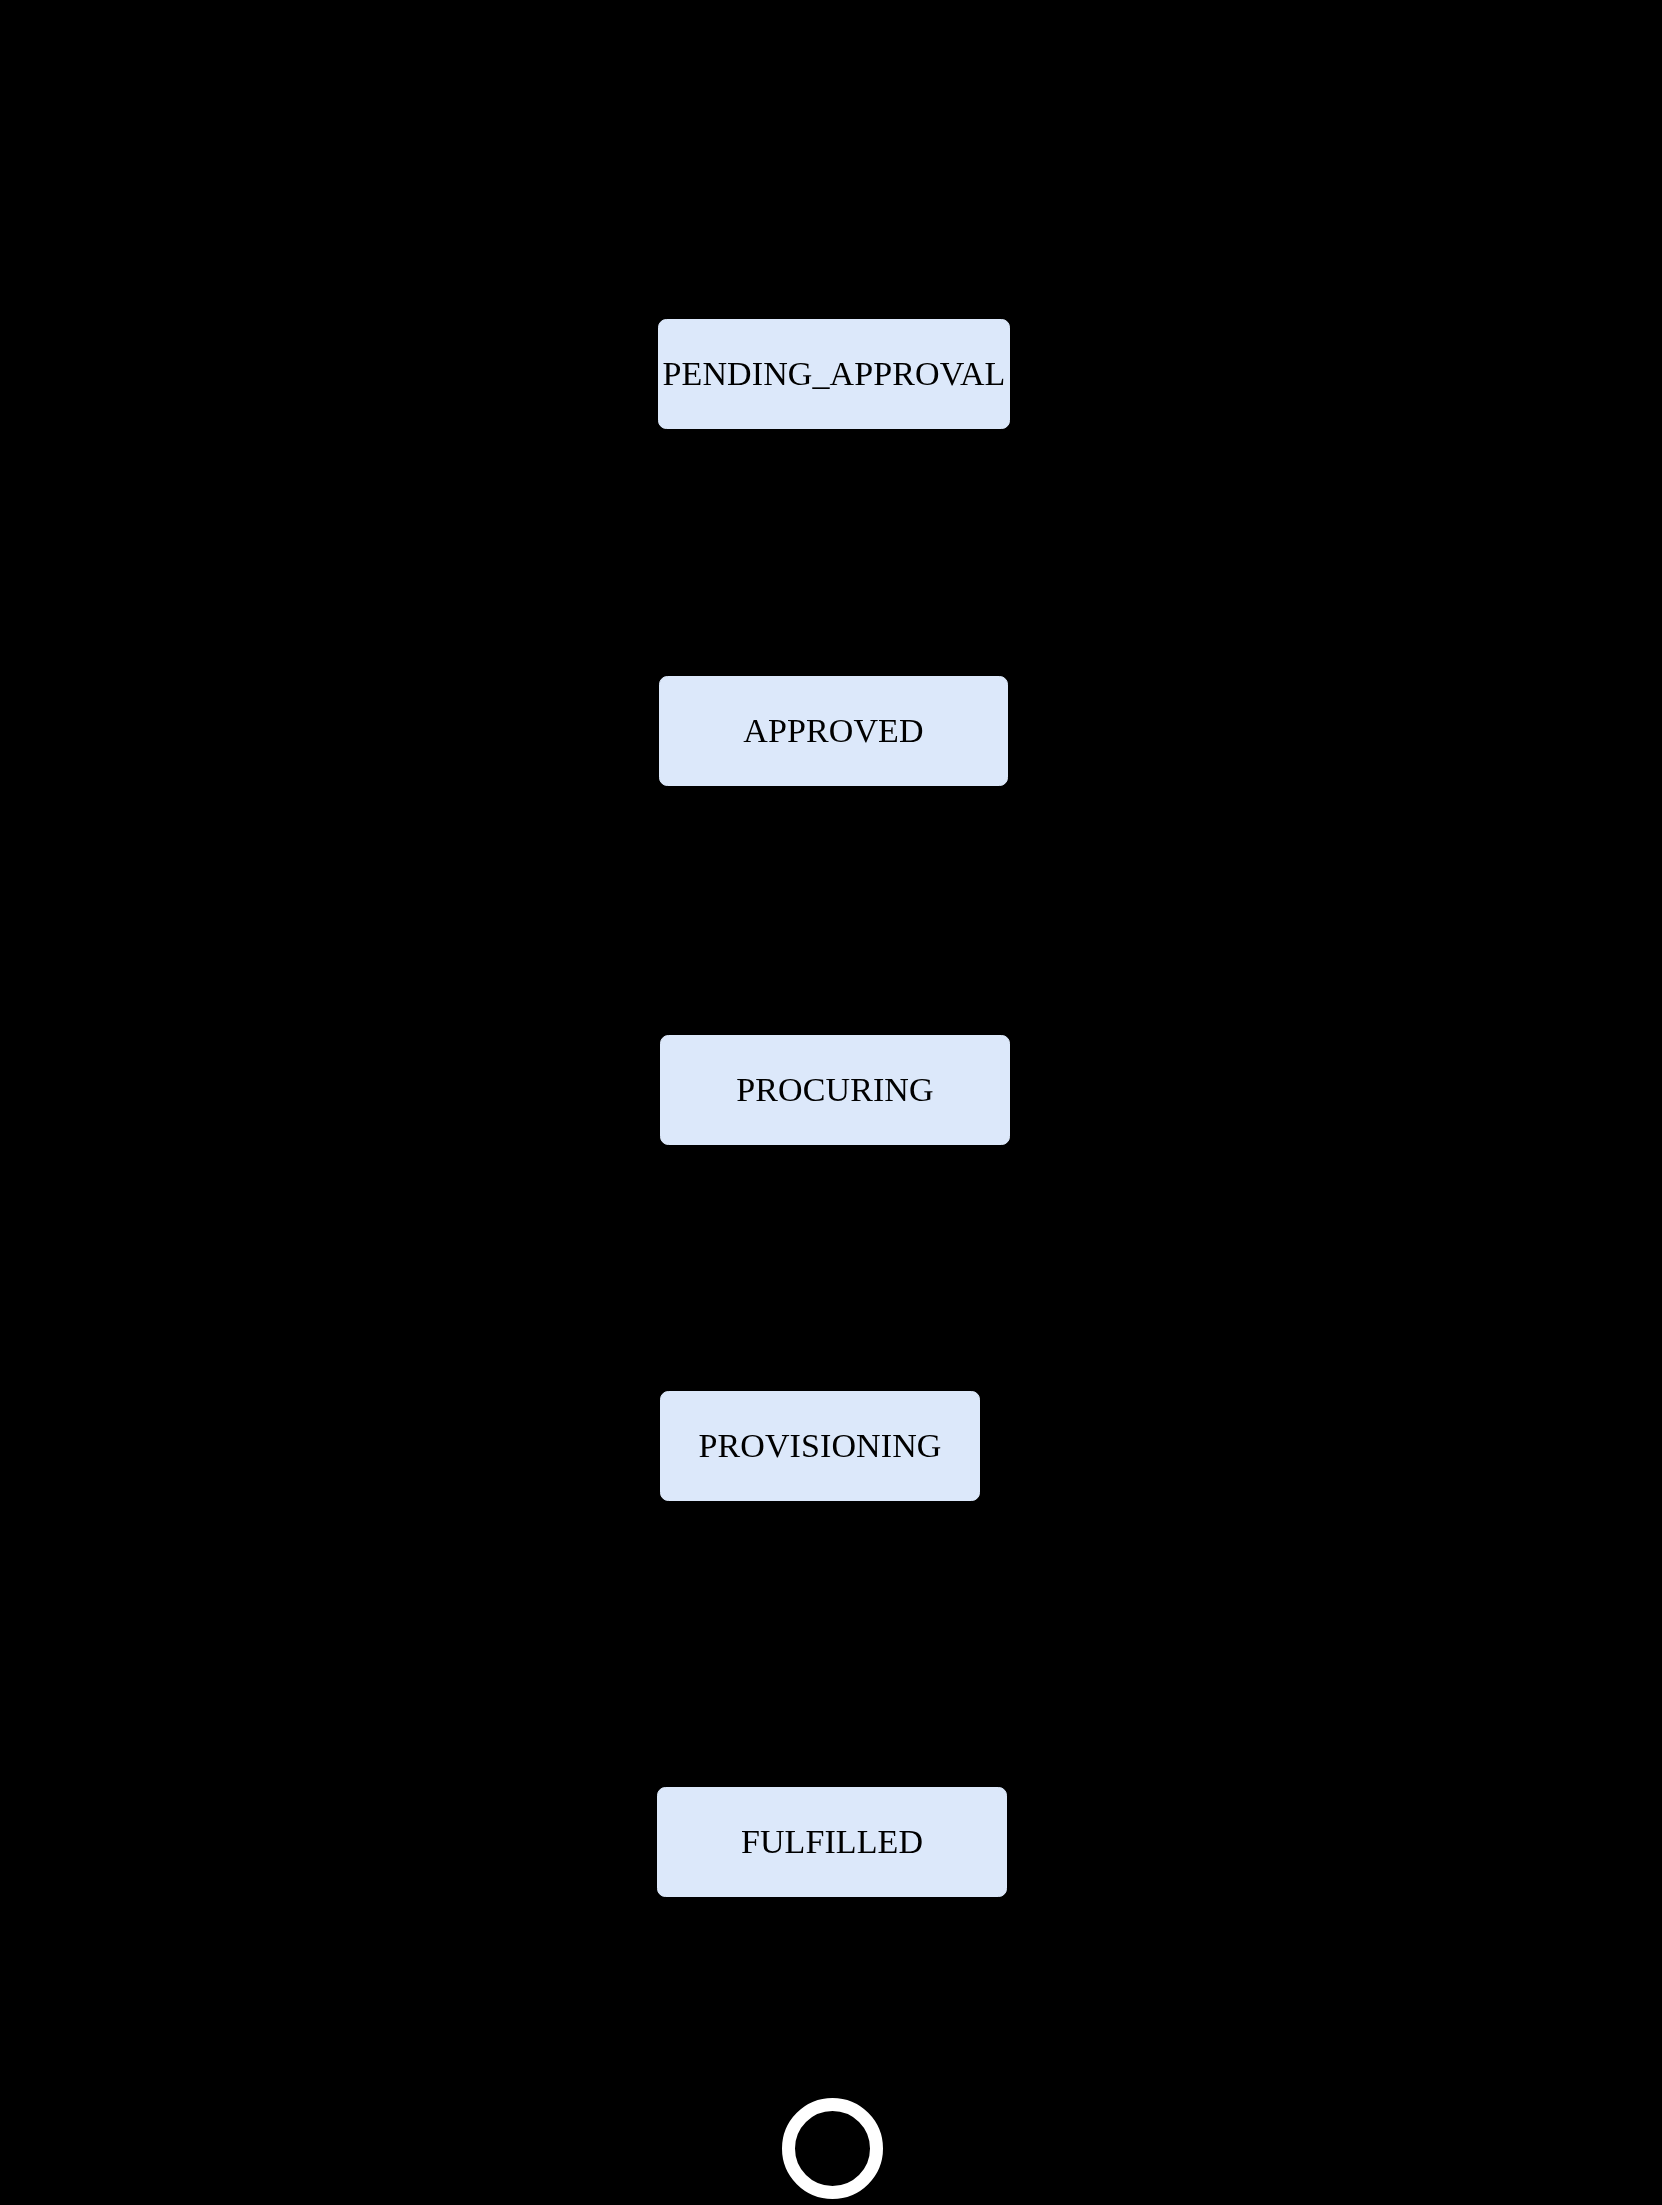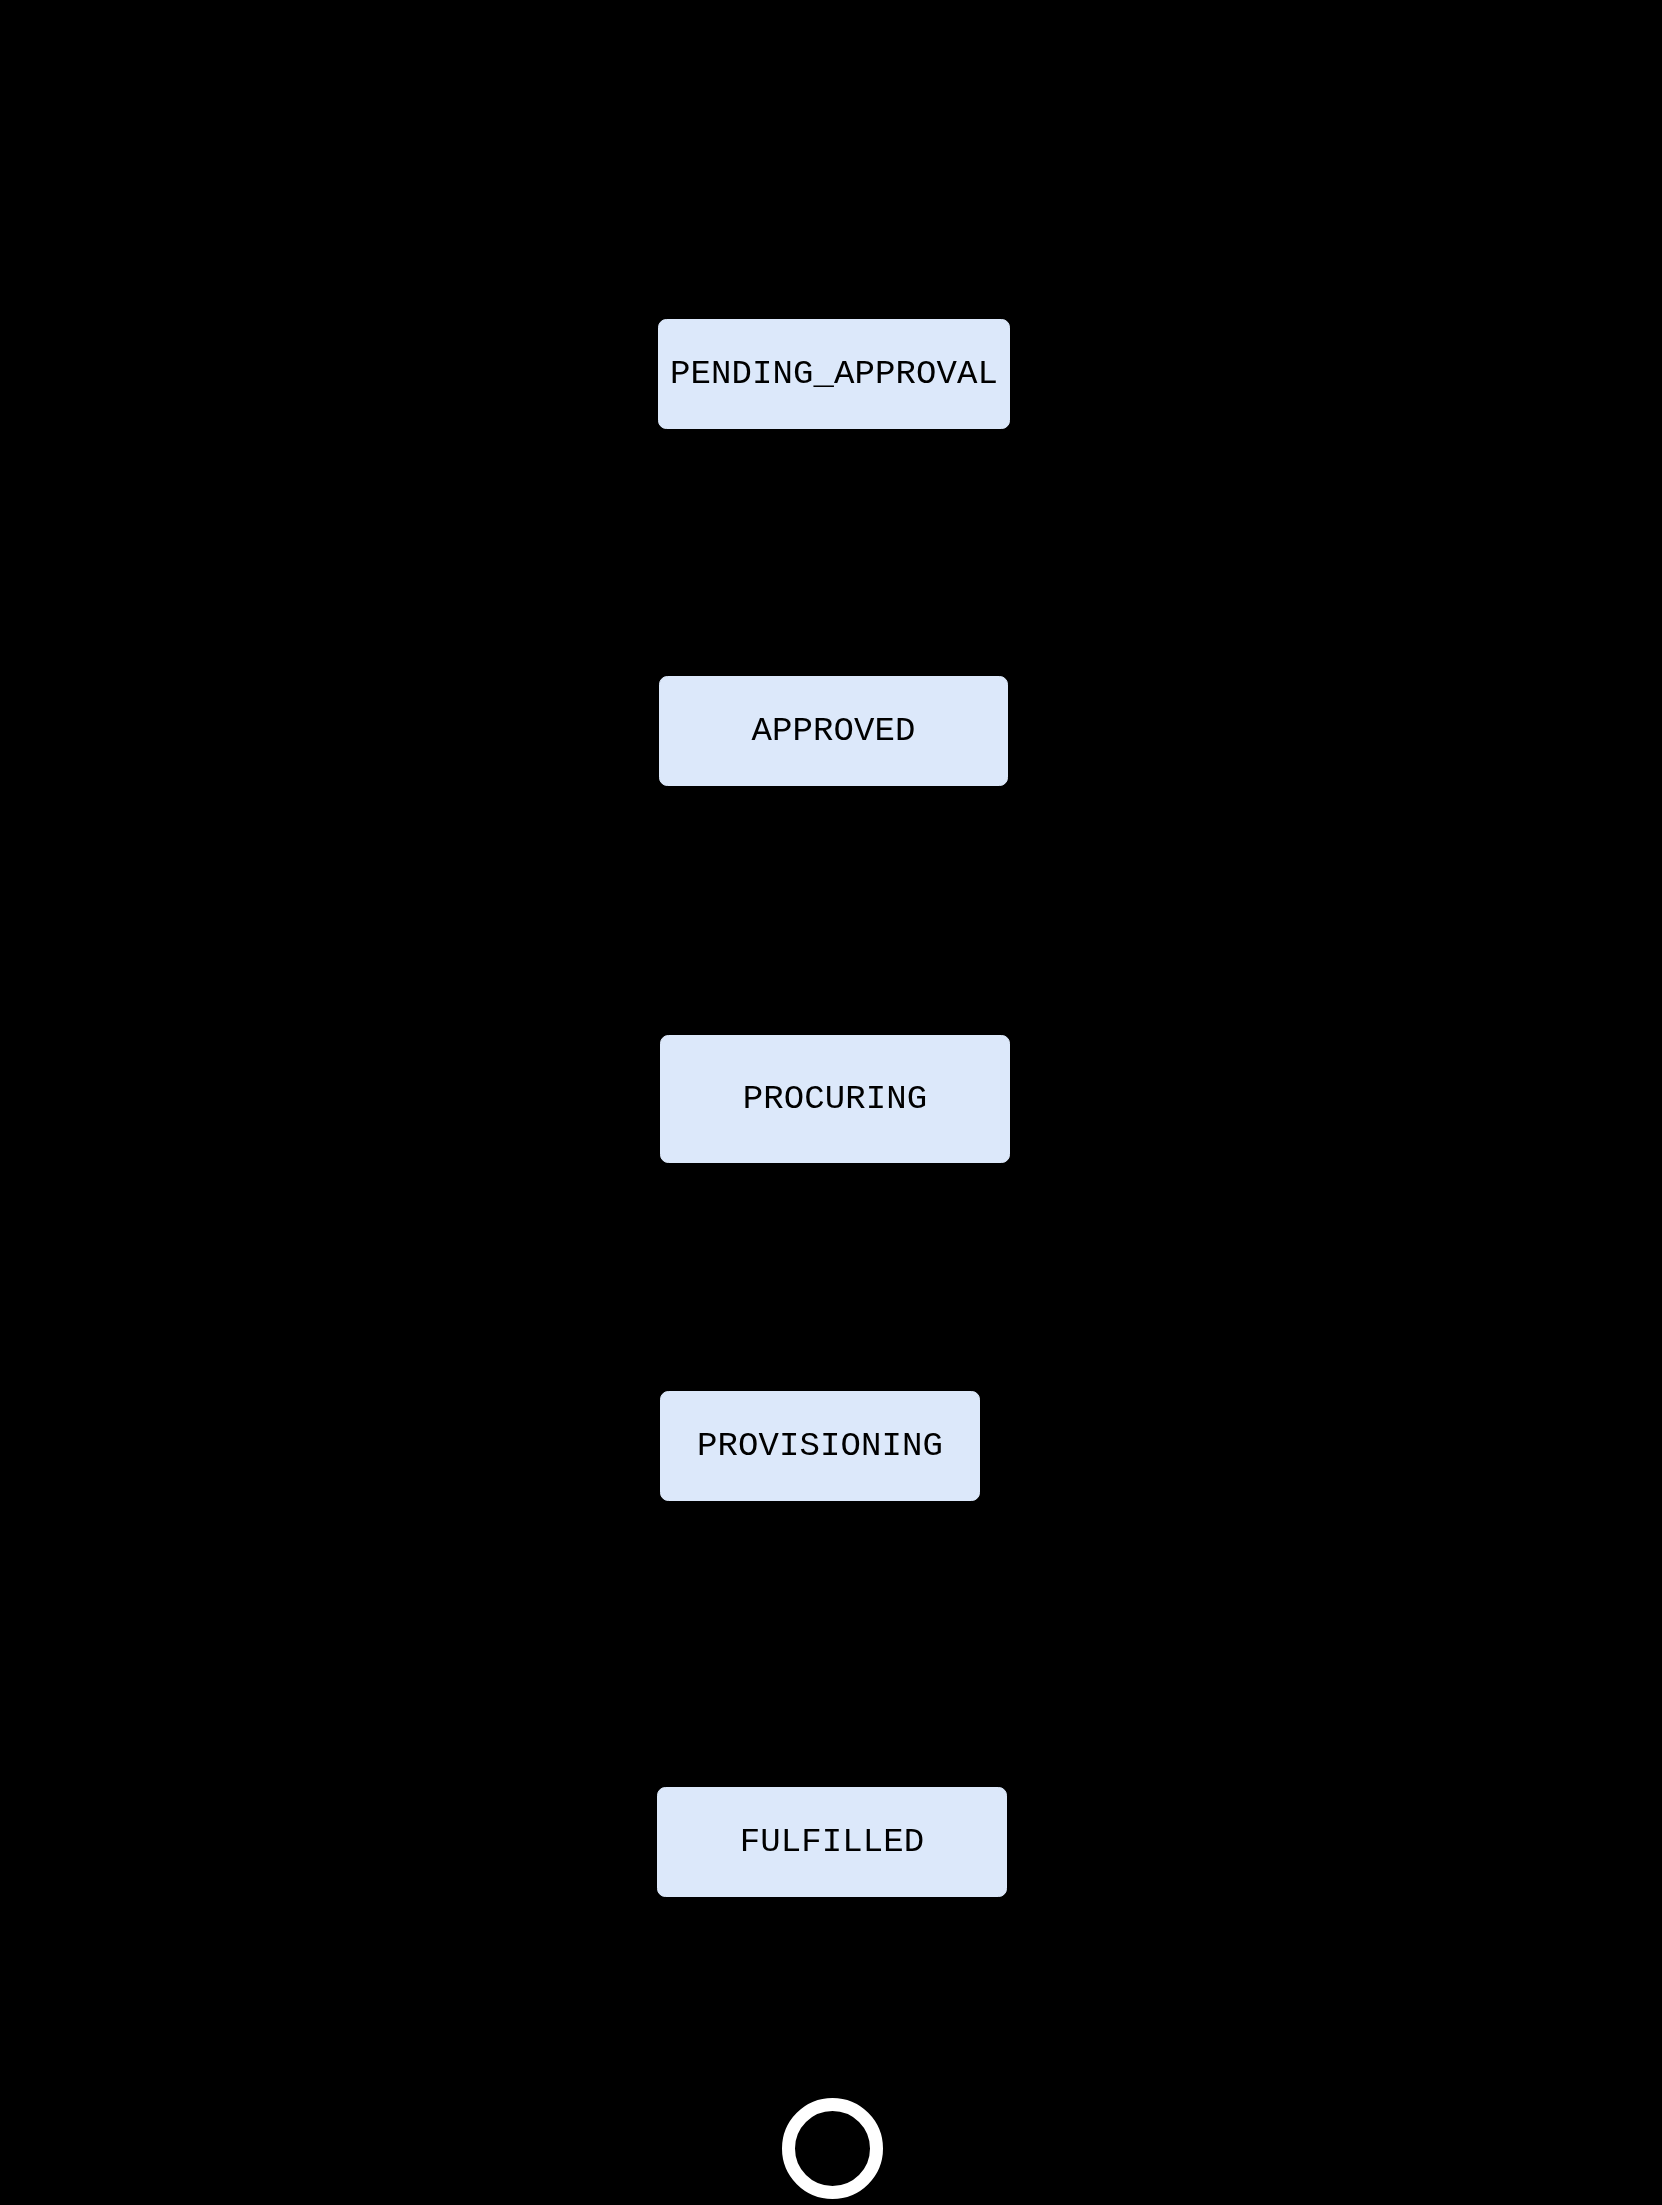--- a/index.html
+++ b/index.html
@@ -38,21 +38,21 @@
     display: flex;
     align-items: center;
     justify-content: center;
     background: #dce8fa;
     border-radius: 8.3px;
     border: 0.6px solid #dce8fa;
   }
 
   .state-node .state-label {
     color: #000000;
-    font-family: Liberation Mono, monospace;
+    font-family: Liberation Serif, serif;
     font-size: 34px;
     font-weight: 400;
     letter-spacing: 0.1px;
     line-height: 1;
     white-space: nowrap;
     text-align: center;
   }
 
   
   .end-marker {
@@ -84,21 +84,21 @@
   </svg>
 
   <div class="state-node" style="left:658px; top:319px; width:352px; height:110px;">
     <span class="state-label">PENDING_APPROVAL</span>
   </div>
 
   <div class="state-node" style="left:659px; top:676px; width:349px; height:110px;">
     <span class="state-label">APPROVED</span>
   </div>
 
-  <div class="state-node" style="left:660px; top:1035px; width:350px; height:128px;">
+  <div class="state-node" style="left:660px; top:1035px; width:350px; height:110px;">
     <span class="state-label">PROCURING</span>
   </div>
 
   <div class="state-node" style="left:660px; top:1391px; width:320px; height:110px;">
     <span class="state-label">PROVISIONING</span>
   </div>
 
   <div class="state-node" style="left:657px; top:1747px; width:350px; height:110px;margin-top:40px;">
     <span class="state-label">FULFILLED</span>
   </div>

